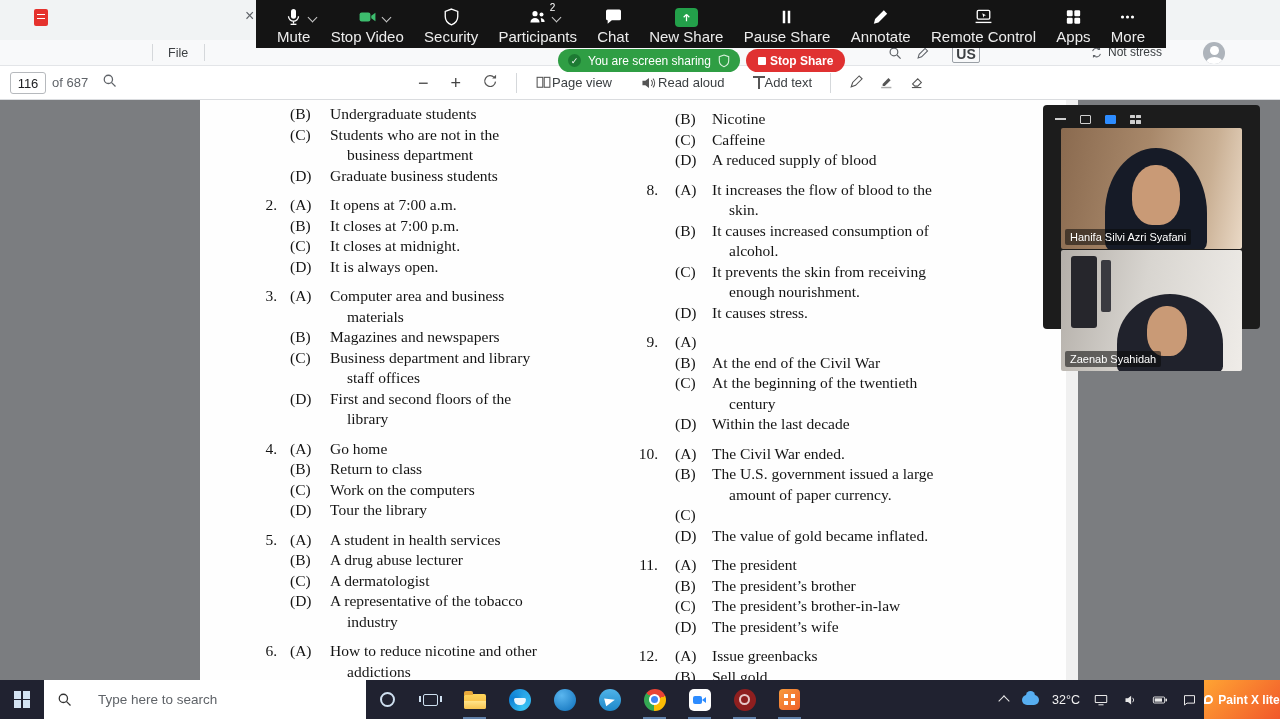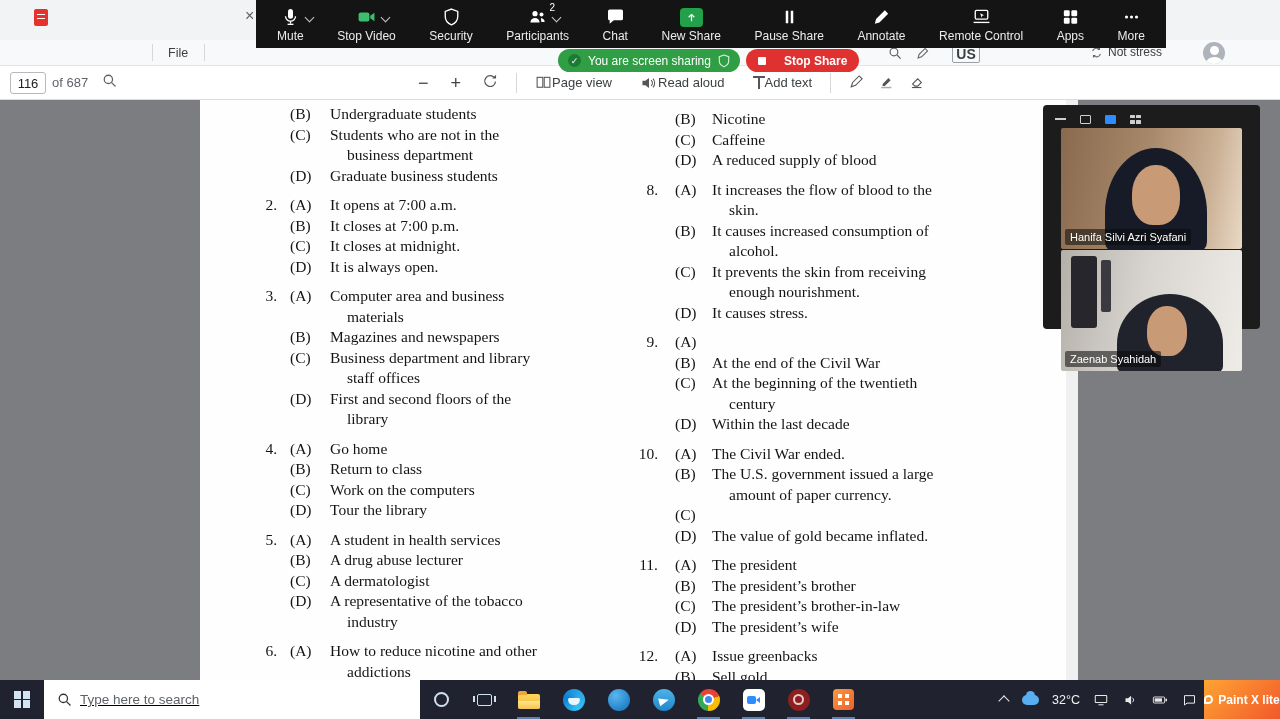--- a/index.html
+++ b/index.html
@@ -9,33 +9,33 @@
   .pdf-tab-icon{position:absolute;left:34px;top:9px;width:14px;height:17px;background:#e5322d;border-radius:2px;}
   .pdf-tab-icon::after{content:"";position:absolute;left:3px;right:3px;top:5px;height:8px;
      background:repeating-linear-gradient(#ffffff 0 1.5px,transparent 1.5px 4px);}
   .tab-close{position:absolute;left:245px;top:8px;font-size:16px;color:#5f6368;line-height:16px;cursor:pointer;}
   
   .zoombar{position:absolute;left:256px;top:0;width:910px;height:48px;background:#141414;display:flex;
      justify-content:space-between;align-items:stretch;padding:0 16px;box-sizing:border-box;z-index:30;}
   .zbtn{display:flex;flex-direction:column;align-items:center;justify-content:center;gap:3px;padding:0 5px;cursor:pointer;}
   .zicon-wrap{position:relative;height:21px;display:flex;align-items:center;}
   .zbtn svg{height:20px;width:23px;display:block;}
-  .zlabel{font-size:12px;color:#ececec;white-space:nowrap;line-height:11px;}
+  .zlabel{font-size:15px;color:#ececec;white-space:nowrap;line-height:11px;}
   .chev{position:absolute;right:-11px;top:7px;width:6px;height:6px;border-right:1.4px solid #c9c9c9;
      border-bottom:1.4px solid #c9c9c9;transform:rotate(45deg);}
   .zbadge{position:absolute;top:-5px;right:-6px;font-size:10px;color:#fff;}
   .share-box{width:23px;height:19px;background:#23a04a;border-radius:4px;display:grid;place-items:center;}
   .share-box svg{width:15px;height:15px;}
   
   .banner{position:absolute;left:558px;top:49px;height:23px;display:flex;z-index:40;font-size:12px;align-items:stretch;}
   .banner-green{background:#2f9e44;border-radius:12px;display:flex;align-items:center;gap:7px;padding:0 10px;color:#fff;}
   .banner-check{width:13px;height:13px;background:#1d7a33;border-radius:50%;display:grid;place-items:center;
      font-size:9px;color:#fff;flex:none;}
   .banner-shield{width:12px;height:14px;flex:none;}
-  .banner-stop{background:#e03131;border-radius:12px;margin-left:6px;display:flex;align-items:center;gap:18px;
+  .banner-stop{background:#e03131;border-radius:12px;margin-left:6px;display:flex;align-items:center;gap:4px;
      padding:0 12px;color:#fff;font-weight:700;cursor:pointer;}
   .stop-square{width:8px;height:8px;background:#fff;border-radius:1px;}
   
   .menubar{position:absolute;left:0;top:40px;width:1280px;height:26px;background:#f8f9fa;border-bottom:1px solid #e3e5e8;box-sizing:border-box;}
   .menu-file{position:absolute;left:168px;top:6px;font-size:12.5px;color:#3c4043;cursor:pointer;}
   .menu-sep{position:absolute;top:4px;width:1px;height:17px;background:#d5d8db;}
   .mb-ic{position:absolute;top:6px;color:#5f6368;cursor:pointer;}
   .kbd-badge{position:absolute;left:952px;top:5px;width:26px;height:16px;border:1px solid #9aa0a6;border-radius:2px;
      font-size:14px;color:#3c4043;display:grid;place-items:center;font-weight:700;}
   .sync-wrap{position:absolute;left:1090px;top:5px;display:flex;gap:5px;align-items:center;color:#3c4043;font-size:12px;}
@@ -92,21 +92,21 @@
   .face-1{left:71px;top:37px;width:48px;height:60px;}
   .face-2{left:86px;top:56px;width:40px;height:50px;}
   .name-tag{position:absolute;left:4px;bottom:4px;background:rgba(10,10,10,0.55);color:#fff;font-size:11px;
      padding:2px 5px;border-radius:2px;white-space:nowrap;z-index:3;}
   
   .taskbar{position:absolute;left:0;bottom:0;width:1280px;height:39px;background:#202230;display:flex;align-items:center;z-index:50;}
   .tb-btn{height:100%;display:grid;place-items:center;cursor:pointer;position:relative;}
   .tb-start{width:44px;}
   .ic-win{display:grid;grid-template-columns:7.5px 7.5px;grid-template-rows:7.5px 7.5px;gap:1.5px;}
   .ic-win span{background:#d3e3f2;}
-  .tb-search{width:376px;height:100%;background:#ffffff;display:flex;align-items:center;gap:6px;padding-left:13px;box-sizing:border-box;text-decoration:underline;}
+  .tb-search{width:322px;height:100%;background:#ffffff;display:flex;align-items:center;gap:24px;padding-left:13px;box-sizing:border-box;}
   .tb-search input{border:none;outline:none;background:transparent;font-size:13.5px;color:#222;width:250px;font-family:"Liberation Sans",sans-serif;}
   .tb-search input::placeholder{color:#5f6368;}
   .tb-cortana,.tb-taskview{width:43px;}
   .ic-cortana{width:15px;height:15px;border:2px solid #cfe0f0;border-radius:50%;box-sizing:border-box;}
   .ic-taskview{width:15px;height:12px;border:1.5px solid #cfe0f0;border-radius:2px;position:relative;box-sizing:border-box;}
   .ic-taskview::before{content:"";position:absolute;left:-5px;top:1.5px;width:2px;height:6px;background:#cfe0f0;}
   .ic-taskview::after{content:"";position:absolute;right:-5px;top:1.5px;width:2px;height:6px;background:#cfe0f0;}
   .tb-app{width:45px;}
   .tb-app.run::after{content:"";position:absolute;left:11px;right:11px;bottom:0;height:2.5px;background:rgba(130,180,235,0.65);}
   .ic-folder{width:22px;height:15px;background:linear-gradient(180deg,#ffd65b,#f3b33f);border-radius:2px;position:relative;margin-top:3px;}

